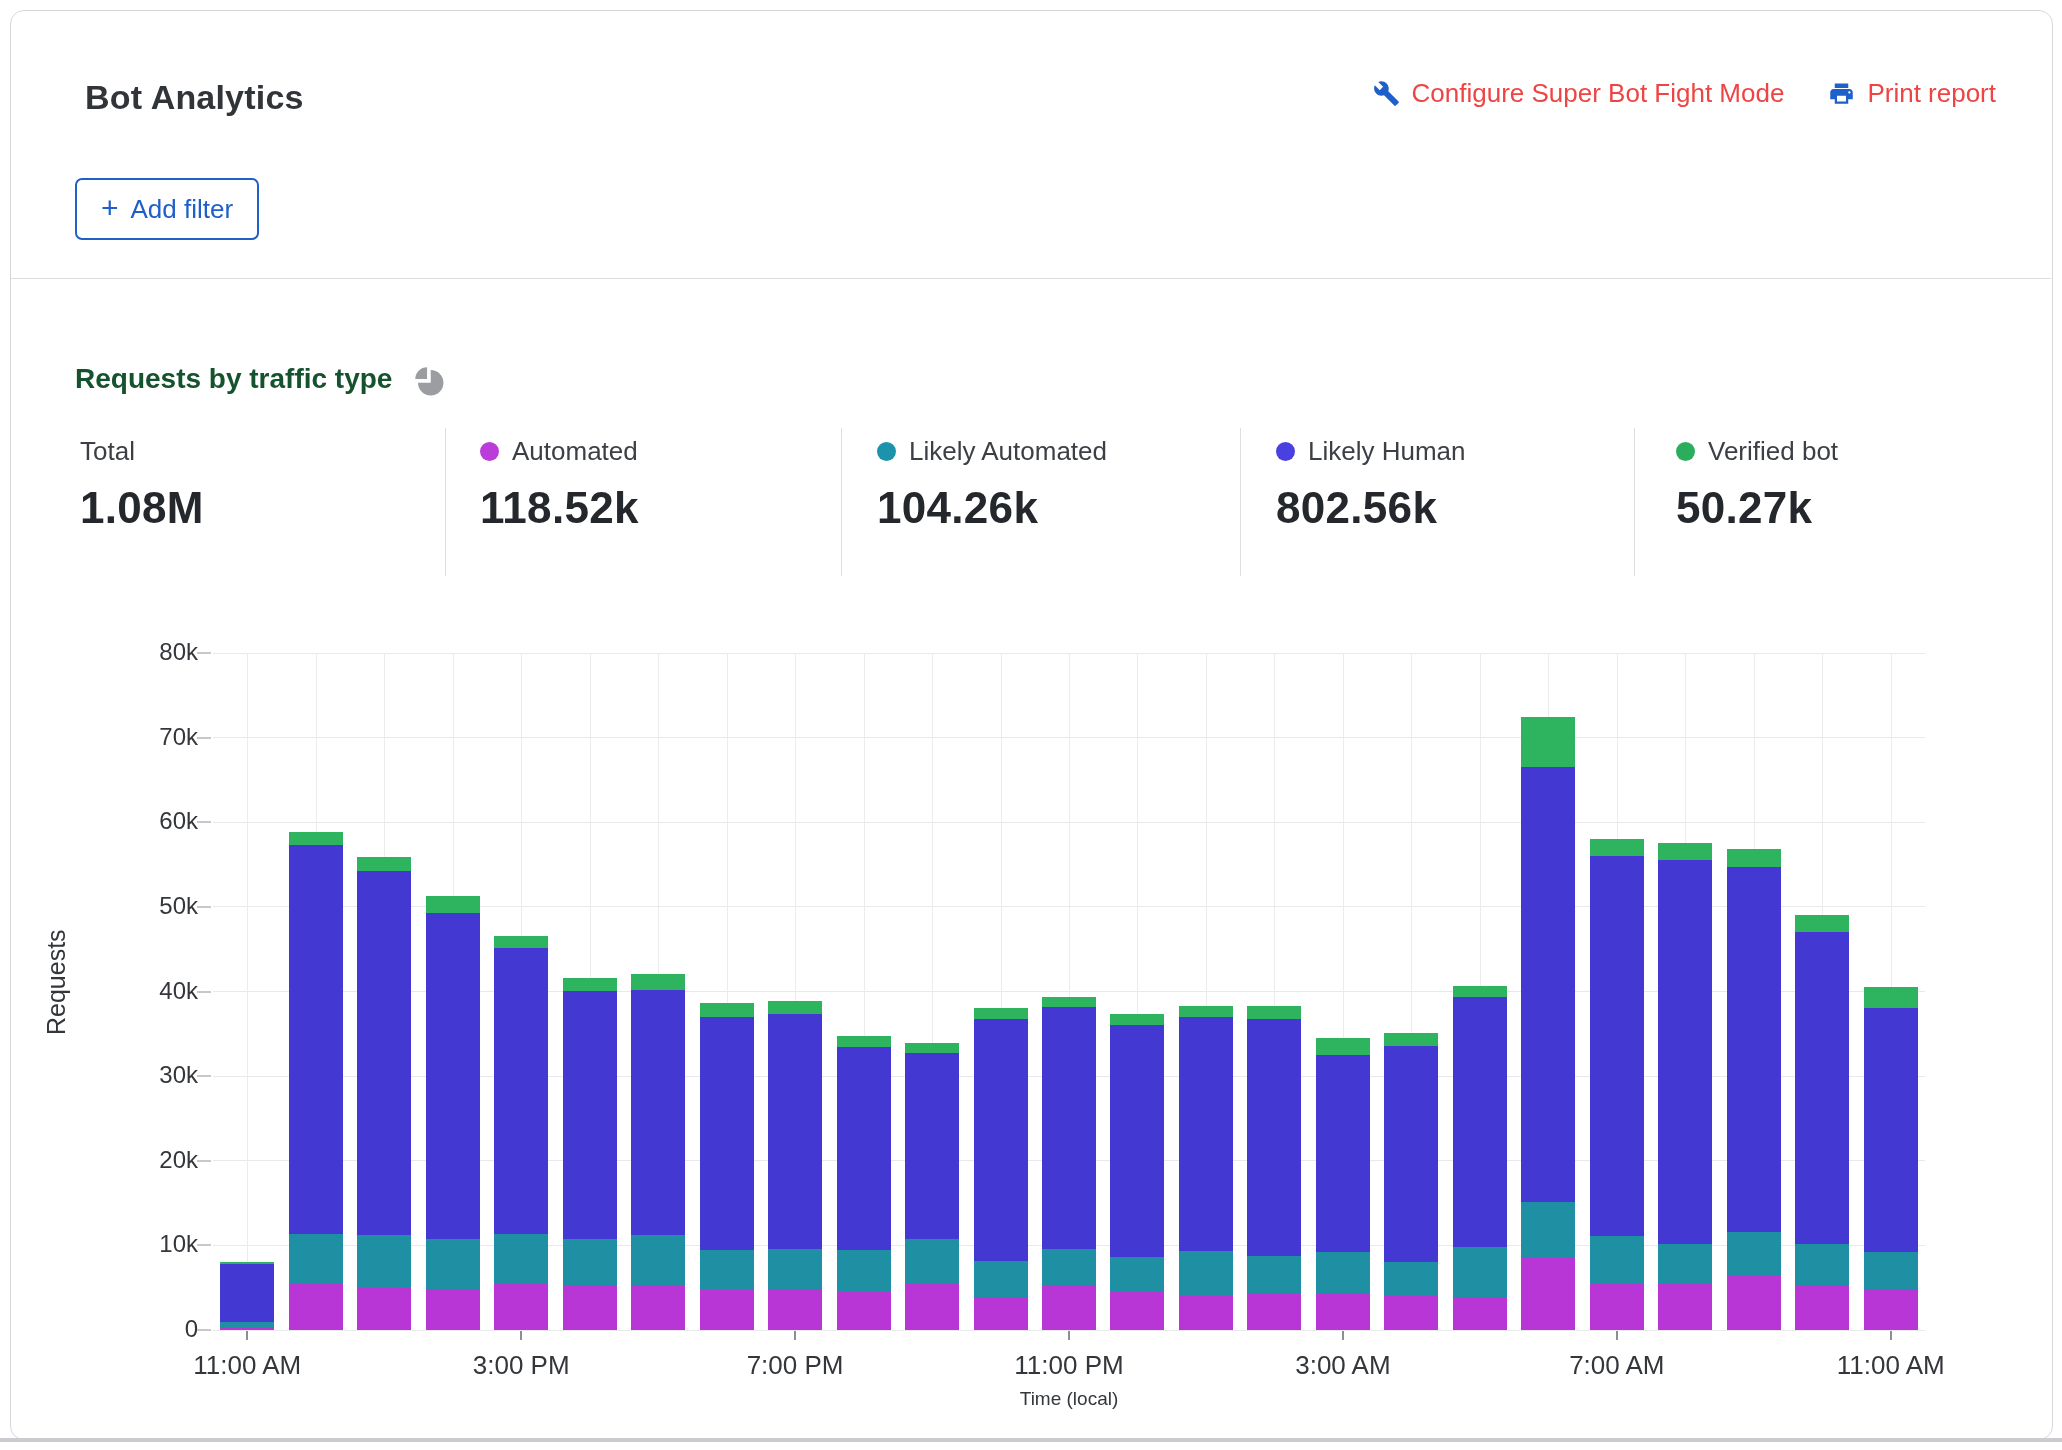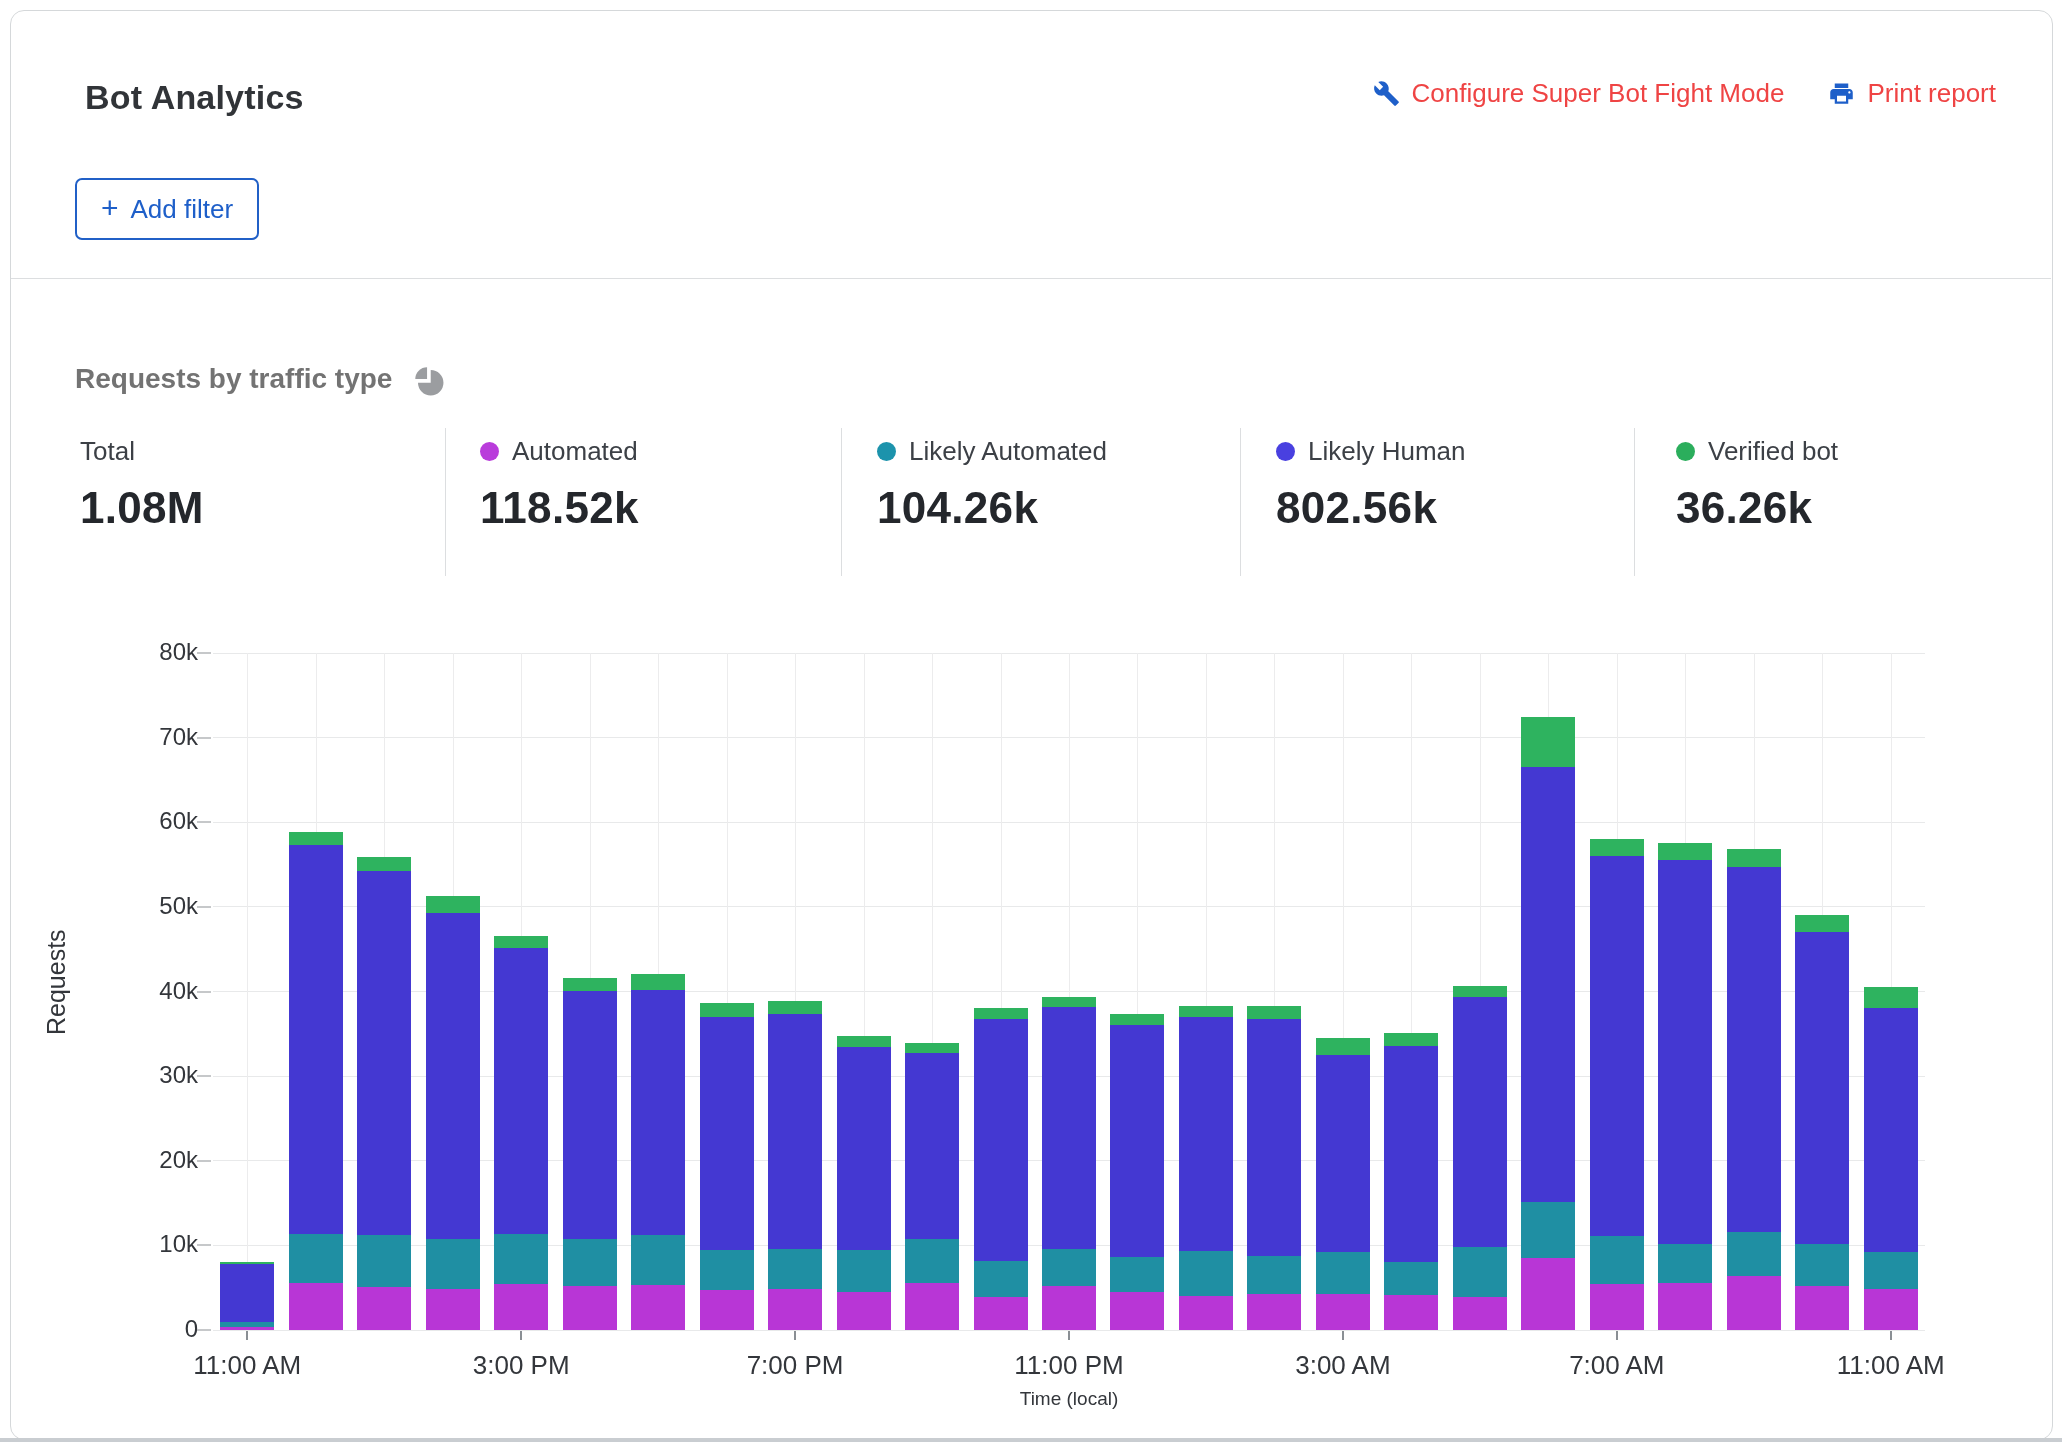--- a/index.html
+++ b/index.html
@@ -27,21 +27,21 @@
     position:absolute;right:66px;top:172px;width:307px;height:64px;
     border:1px solid #979da5;border-radius:8px;background:#fff;display:flex;align-items:center;
     font-size:26px;color:#32363c;padding-left:22px;cursor:pointer;box-sizing:border-box;
   }
   .select-caret{
     position:absolute;right:24px;top:28px;width:0;height:0;
     border-left:11px solid transparent;border-right:11px solid transparent;border-top:13px solid #4a4e54;
   }
   .divider-h{position:absolute;left:11px;top:278px;width:2040px;height:1px;background:#dcdee0;}
   
-  .section-title{position:absolute;left:75px;top:358px;font-size:28px;font-weight:700;color:#737373;display:flex;align-items:center;gap:16px;}
+  .section-title{position:absolute;left:75px;top:358px;font-size:28px;font-weight:700;color:#14532d;display:flex;align-items:center;gap:16px;}
   .section-title svg{display:block;margin-top:2px;}
   
   .stats-row{position:absolute;left:0;top:420px;width:2062px;height:160px;}
   .stat-divider{position:absolute;top:8px;width:1px;height:148px;background:#dcdee0;}
   .stat{position:absolute;top:16px;}
   .stat-label{display:flex;align-items:center;gap:13px;font-size:26px;color:#3c4046;}
   .stat-dot{width:19px;height:19px;border-radius:50%;flex:0 0 auto;}
   .stat-value{font-size:44px;font-weight:700;color:#24272c;margin-top:16px;letter-spacing:.3px;}
   
   .ylabel-rot{
@@ -135,21 +135,21 @@
           <span class="stat-dot" style="background: rgb(73, 64, 224);"></span>
           <span>Likely Human</span>
         </div>
         <div class="stat-value">802.56k</div>
       </div>
       <div class="stat" style="left: 1676px;">
         <div class="stat-label">
           <span class="stat-dot" style="background: rgb(43, 174, 92);"></span>
           <span>Verified bot</span>
         </div>
-        <div class="stat-value">36.26k</div>
+        <div class="stat-value">50.27k</div>
       </div>
     </div>
 
   <div class="ylabel-rot">Requests</div>
   <div class="plot" id="plot">
       <div class="hgrid" style="top: 676.5px;"></div>
       <div class="hgrid" style="top: 591.875px;"></div>
       <div class="hgrid" style="top: 507.25px;"></div>
       <div class="hgrid" style="top: 422.625px;"></div>
       <div class="hgrid" style="top: 338px;"></div>

